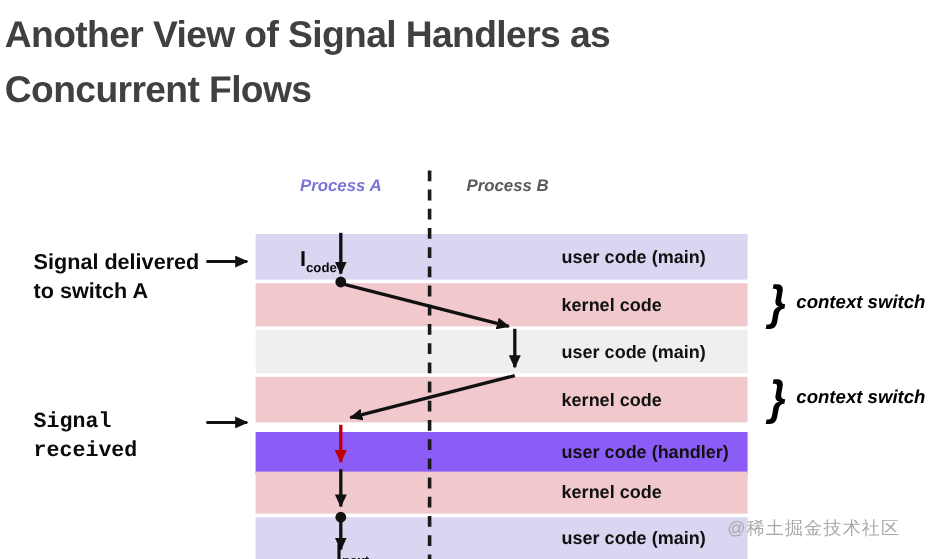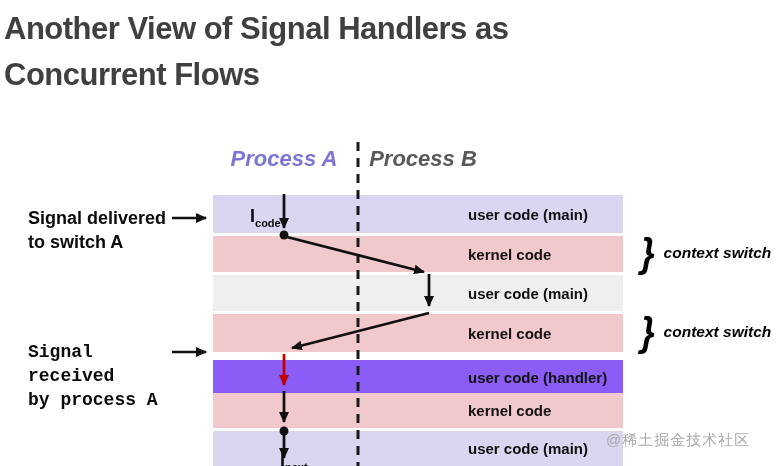--- a/index.html
+++ b/index.html
@@ -11,21 +11,21 @@
   }
   .abs{position:absolute;}
   
   .slide-title{
     left:4px;top:6px;width:640px;
     font-size:31px;line-height:46px;font-weight:bold;
     color:#404040;letter-spacing:-0.5px;
   }
   
   .proc-label{
-    top:146px;font-size:22px;font-weight:bold;font-style:italic;
+    top:146px;font-size:14px;font-weight:bold;font-style:italic;
     text-align:center;z-index:3;
   }
   .proc-a{left:214px;width:140px;}
   .proc-b{left:358px;width:130px;}
   
   .band{
     position:absolute;left:213px;width:410px;z-index:0;
     display:flex;align-items:center;
   }
   .band span{
@@ -93,21 +93,20 @@
 <div class="band" style="top: 431px; height: 35px; background: rgb(216, 214, 240);">
   <span>user code (main)</span>
 </div>
 
 <div class="abs side-note" style="top:206px;">
   <div>Signal delivered</div>
   <div>to switch A</div>
 </div>
 <div class="abs side-note" style="top:340px;font-family:Liberation Mono, monospace;">
   <div>Signal received</div>
-  <div>by process A</div>
 </div>
 
 <div class="abs ilabel" style="left:250px;top:206px;">
   <span>I</span><sub>code</sub>
 </div>
 <div class="abs ilabel" style="left:248px;top:450px;margin-left:32px;">
   <span>I</span><sub>next</sub>
 </div>
 
 <div class="abs ctx-row" style="top:231px;">

